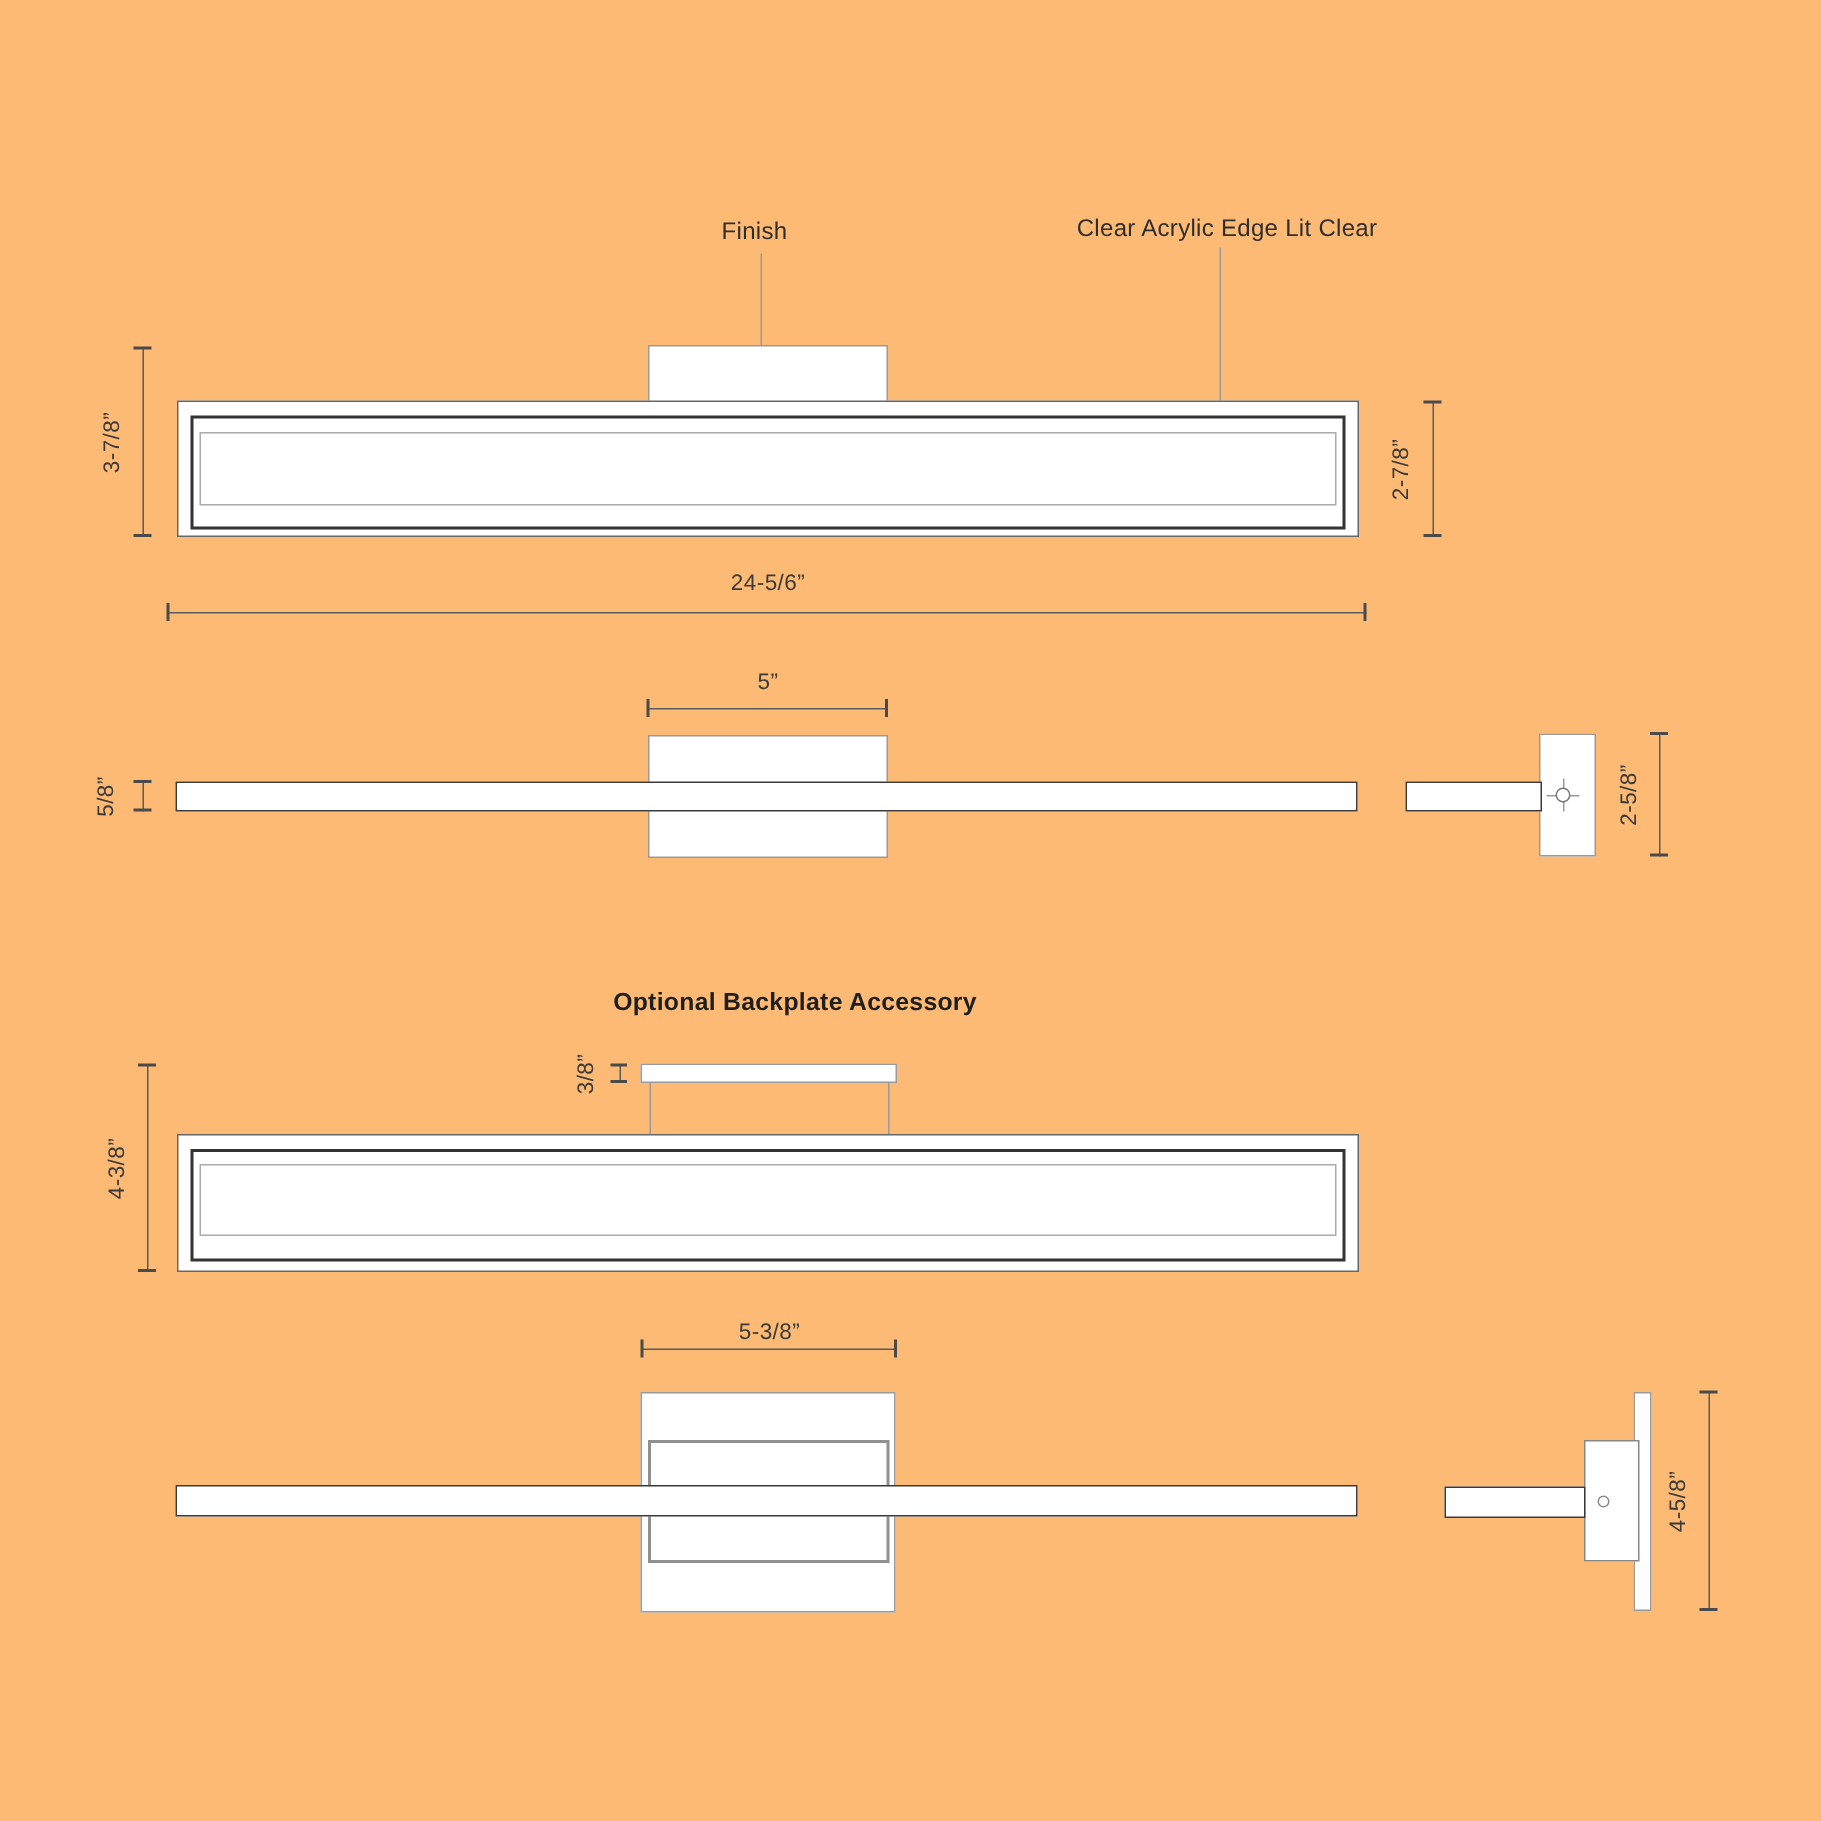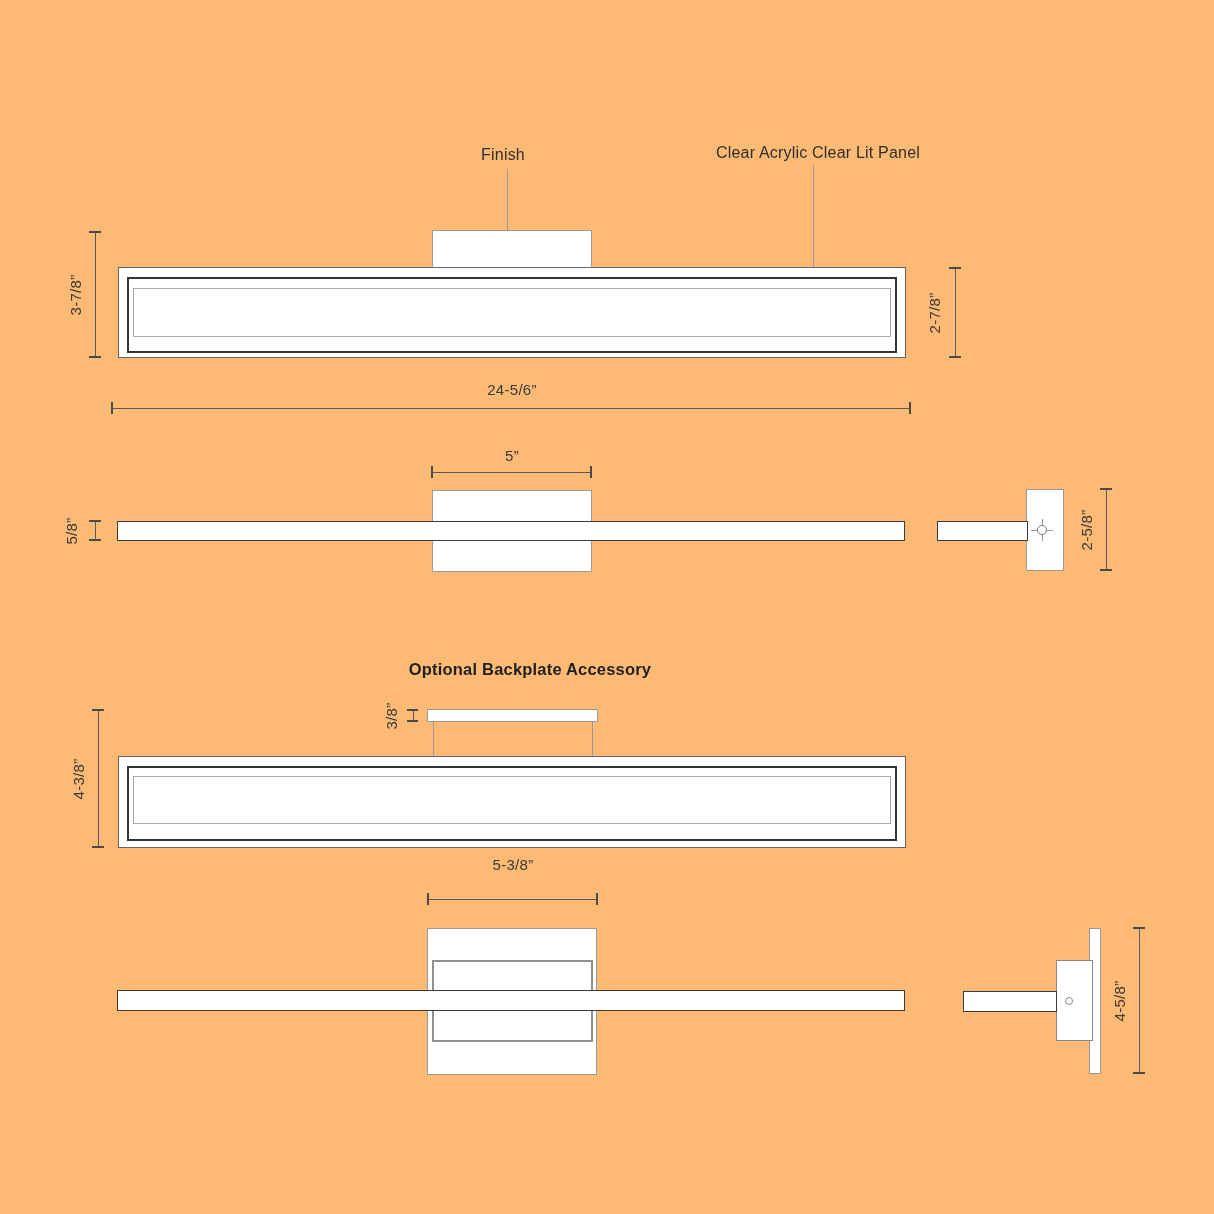--- a/index.html
+++ b/index.html
@@ -29,21 +29,21 @@
   .b-bar{border:1px solid #3a3a3a;}
   .b-panel{border:1px solid #ababab;}
   .circle{border-radius:50%;background:#fff;}
 </style>
 </head>
 <body>
 
 <div class="canvas">
 
   <div class="t lbl ctr" style="left:503px;top:155px;">Finish</div>
-  <div class="t lbl ctr" style="left:818px;top:153px;">Clear Acrylic Clear Lit Panel</div>
+  <div class="t lbl ctr" style="left:818px;top:153px;">Clear Acrylic Edge Lit Clear</div>
   <div class="ln-light" style="left:506.5px;top:169px;width:1px;height:70px;"></div>
   <div class="box circle" style="left:504px;top:240px;width:6px;height:6px;border:1px solid #8a8a8a;"></div>
   <div class="ln-light" style="left:812.5px;top:165px;width:1px;height:133px;"></div>
   <div class="box circle" style="left:810px;top:299px;width:6px;height:6px;border:1px solid #8a8a8a;"></div>
 
   <div class="box b-light" style="left:432px;top:230px;width:160px;height:39px;"></div>
   <div class="box b-frame" style="left:118px;top:267px;width:788px;height:91px;"></div>
   <div class="box b-dark" style="left:127px;top:277px;width:770px;height:76px;"></div>
   <div class="box b-panel" style="left:133px;top:288px;width:758px;height:49px;"></div>
 
@@ -99,21 +99,21 @@
 
   <div class="box b-frame" style="left:118px;top:756px;width:788px;height:92px;"></div>
   <div class="box b-dark" style="left:127px;top:766px;width:770px;height:75px;"></div>
   <div class="box b-panel" style="left:133px;top:776px;width:758px;height:48px;"></div>
 
   <div class="ln" style="left:97.5px;top:710px;width:1px;height:138px;"></div>
   <div class="tick" style="left:92px;top:709px;width:12px;height:2px;"></div>
   <div class="tick" style="left:92px;top:846px;width:12px;height:2px;"></div>
   <div class="t rot" style="left:78px;top:779px;">4-3/8”</div>
 
-  <div class="t ctr" style="left:513px;top:864px;">5-3/8”</div>
+  <div class="t ctr" style="left:513px;top:888px;">5-3/8”</div>
   <div class="ln" style="left:428px;top:898.5px;width:170px;height:1px;"></div>
   <div class="tick" style="left:427px;top:893px;width:2px;height:12px;"></div>
   <div class="tick" style="left:596px;top:893px;width:2px;height:12px;"></div>
 
   <div class="box b-light" style="left:427px;top:928px;width:170px;height:147px;"></div>
   <div class="box" style="left:432px;top:960px;width:161px;height:82px;border:2px solid #909090;"></div>
   <div class="box b-bar" style="left:117px;top:990px;width:788px;height:21px;"></div>
 
   <div class="box b-light" style="left:1089px;top:928px;width:12px;height:146px;"></div>
   <div class="box b-med" style="left:1056px;top:960px;width:37px;height:81px;"></div>

